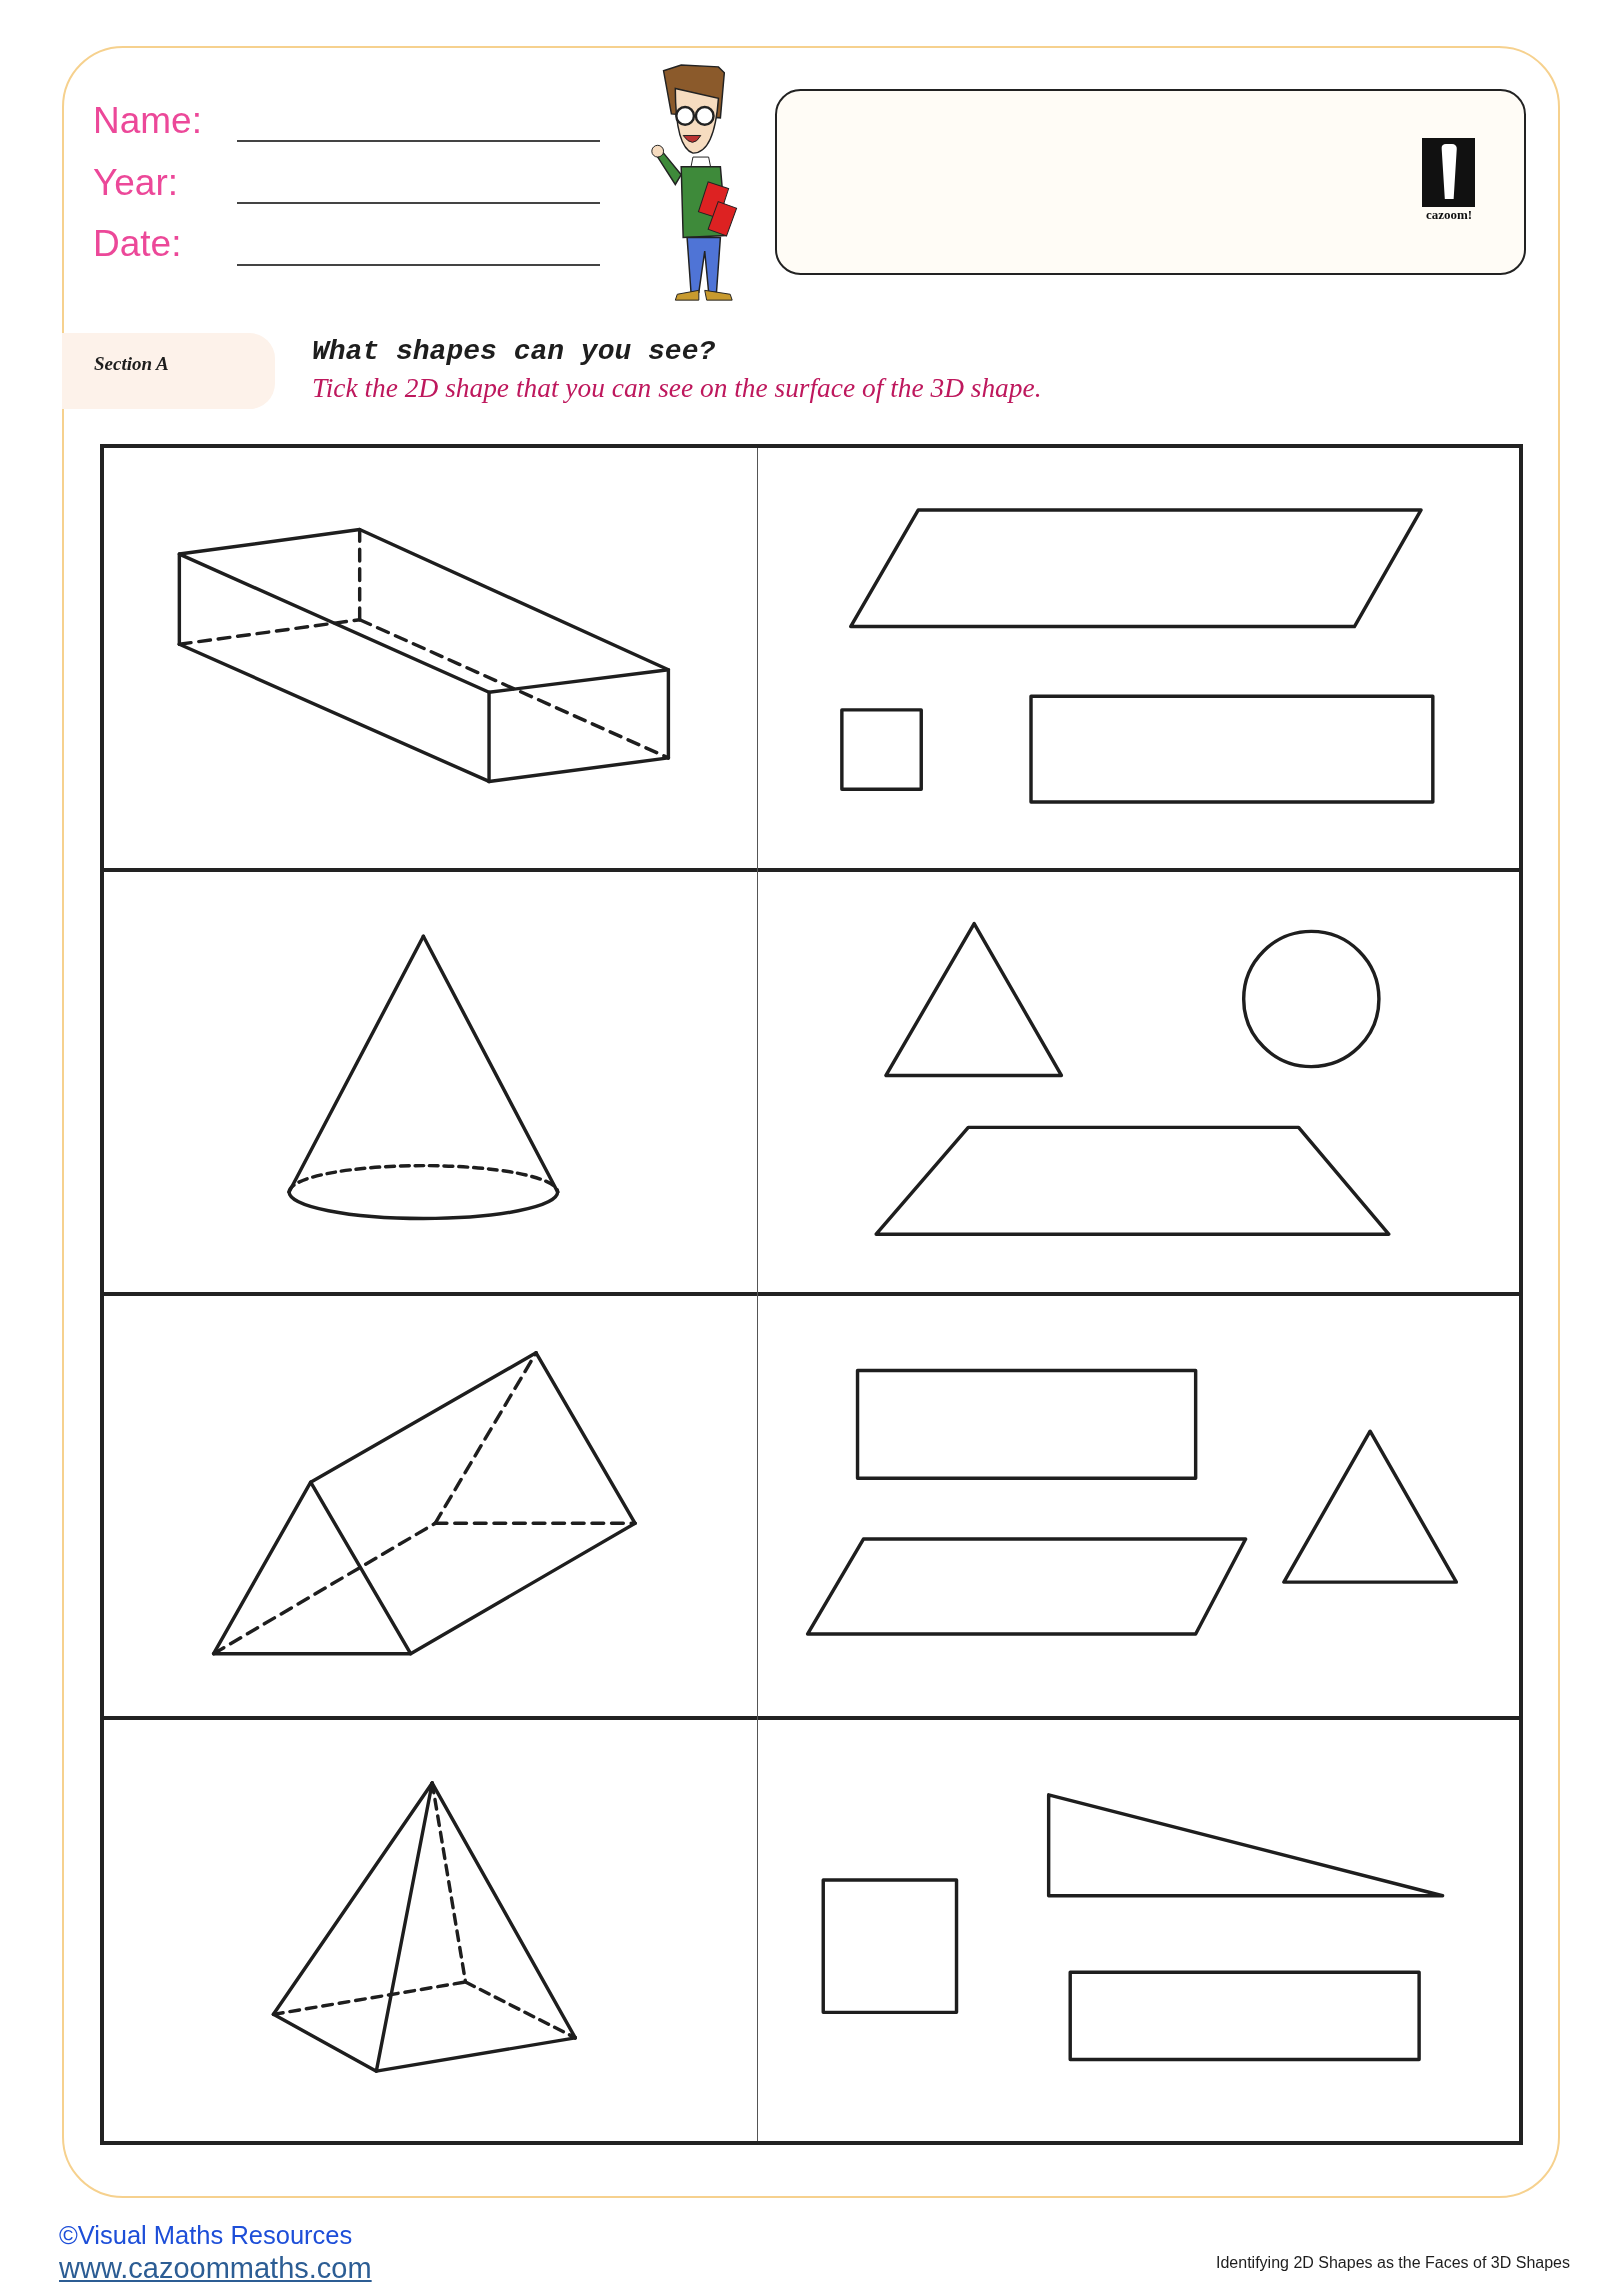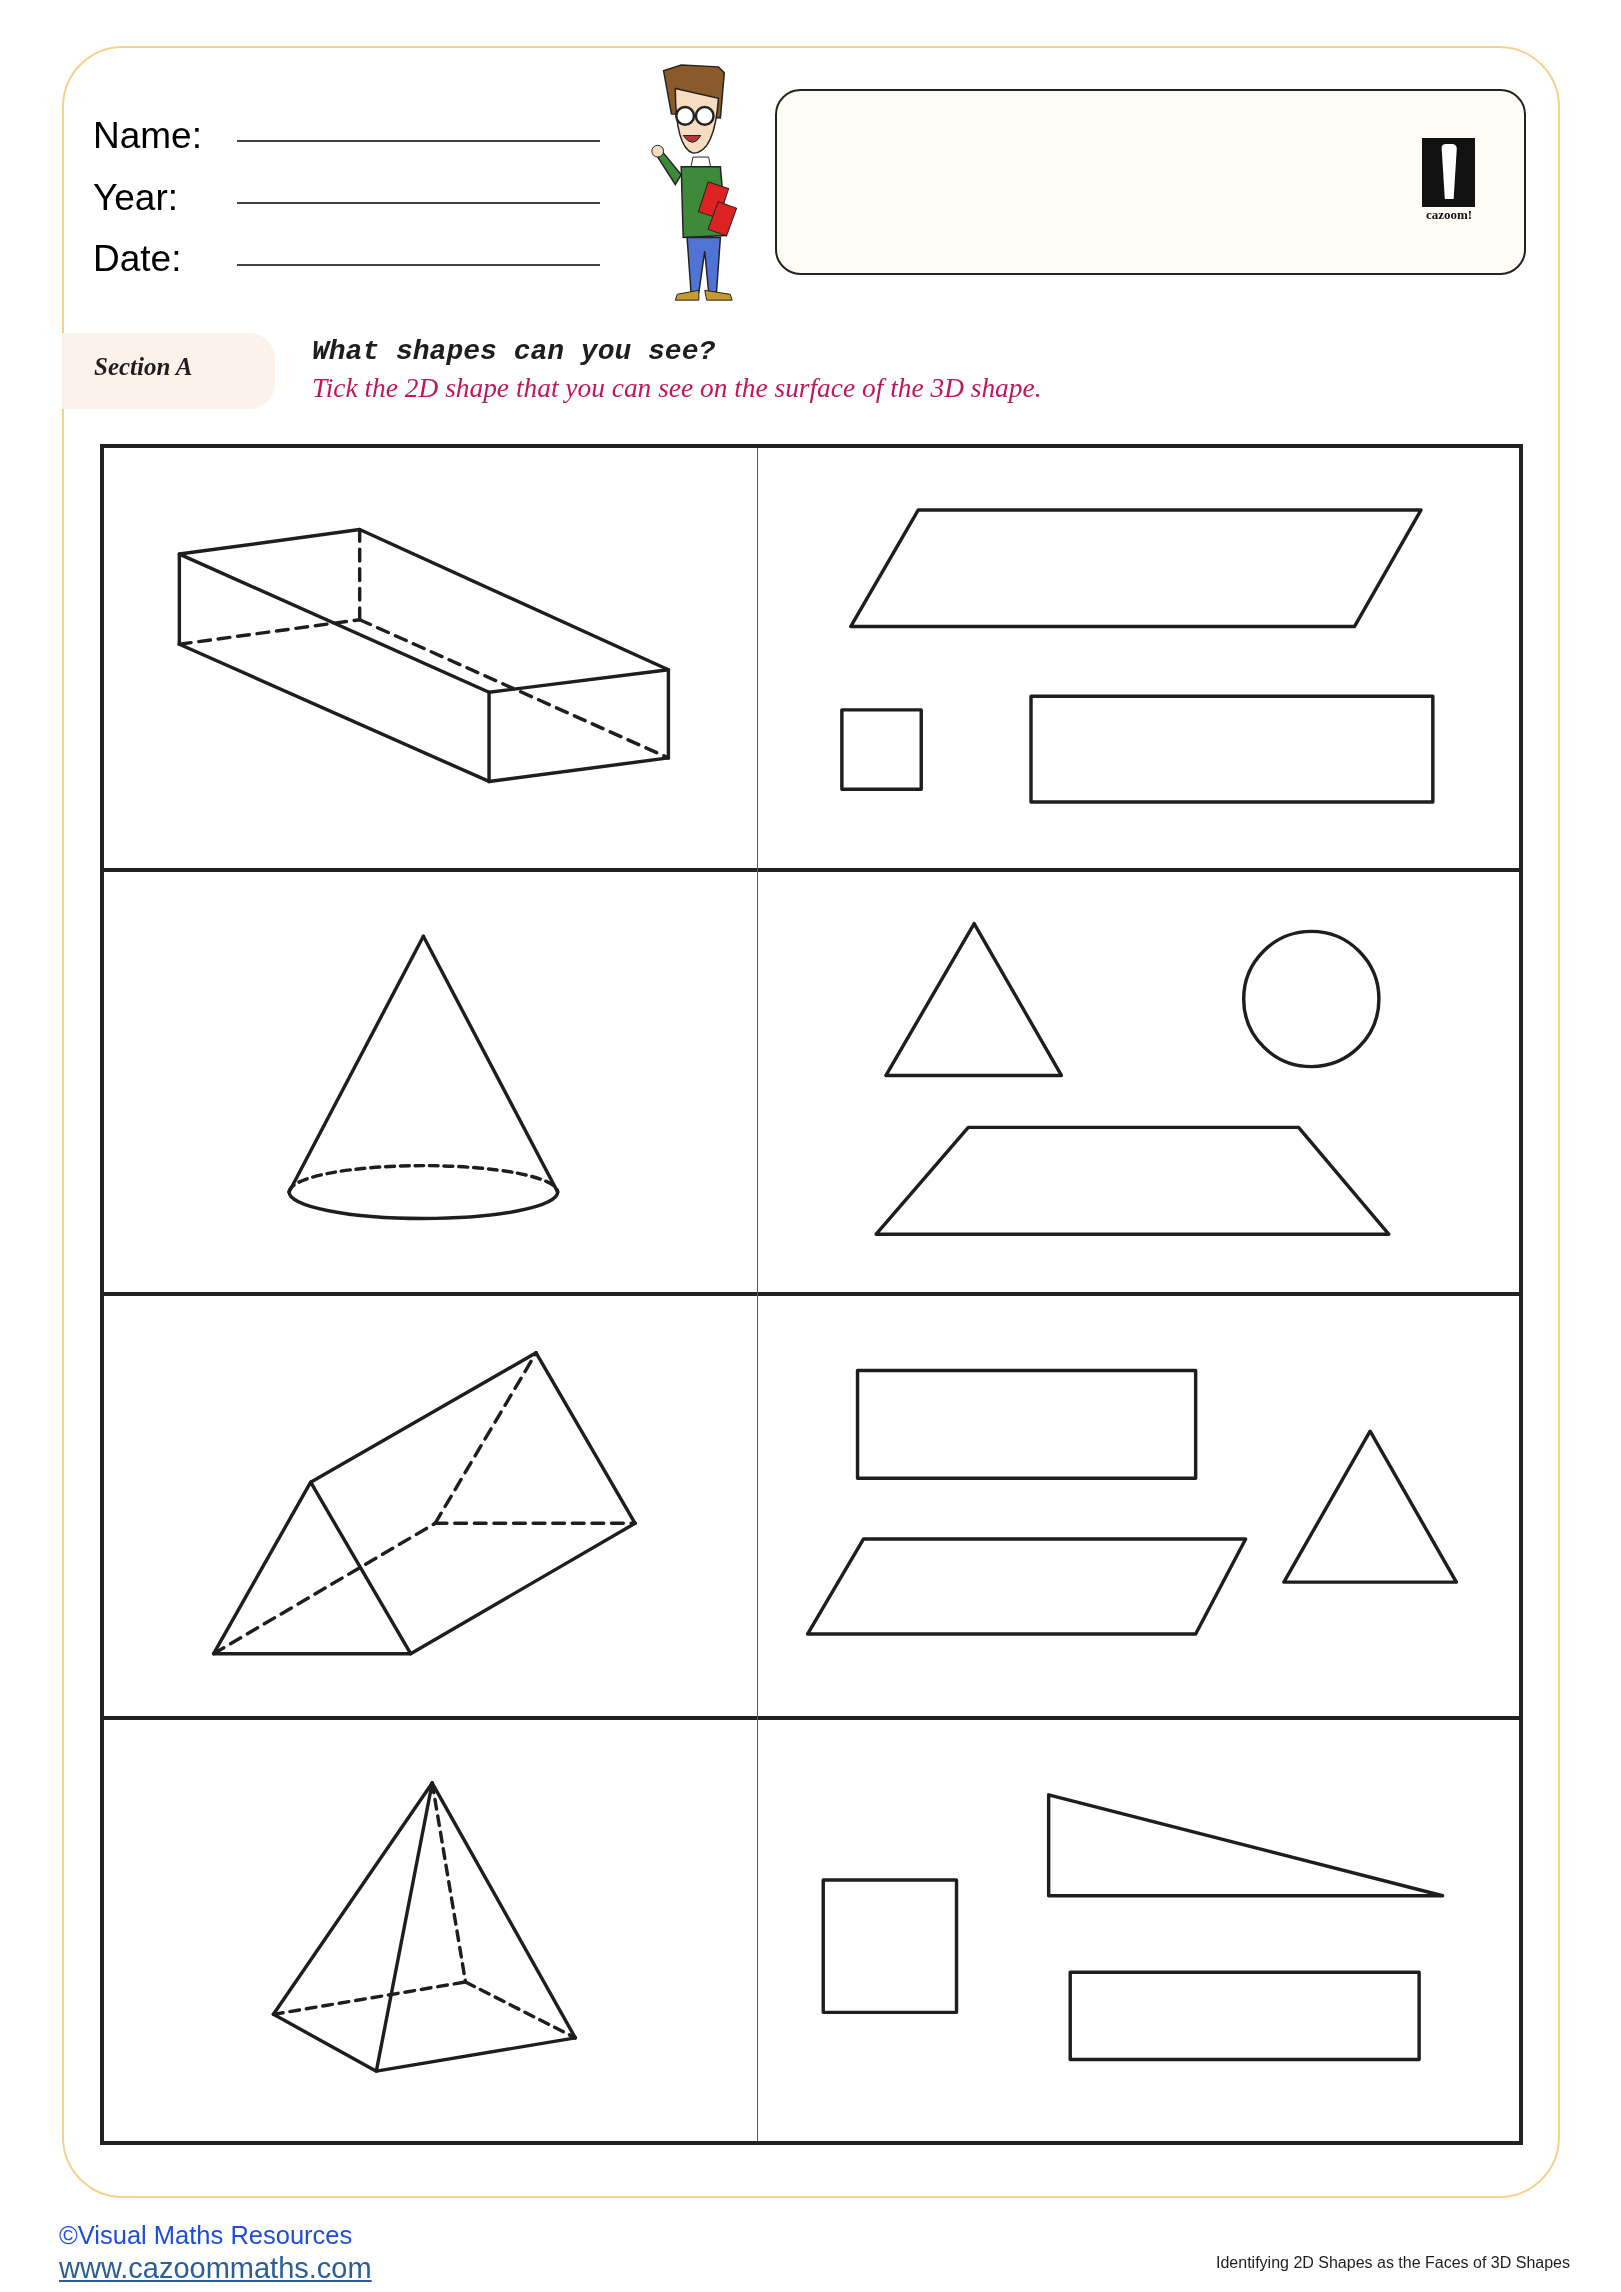--- a/index.html
+++ b/index.html
@@ -1,28 +1,28 @@
 <!DOCTYPE html>
 <html><head>
 <meta charset="utf-8">
 <style>
   html, body { margin: 0; padding: 0; }
   body { width: 1621px; height: 2293px; background: #ffffff; position: relative; overflow: hidden; font-family: "Liberation Sans", sans-serif; color: #1e1e1e; }
   .frame { position: absolute; left: 62px; top: 46px; width: 1498px; height: 2152px; border: 2.9px solid #f6d18e; border-radius: 61px; box-sizing: border-box; }
-  .field-label { position: absolute; left: 93px; font-size: 37px; color: #000000; margin-top: 15px; }
+  .field-label { position: absolute; left: 93px; font-size: 37px; color: #ec4899; }
   .field-line { position: absolute; left: 237px; width: 363px; height: 0; border-top: 2px solid #444; }
   .teacher { position: absolute; left: 642px; top: 59px; width: 98px; height: 250px; }
   .title-box { position: absolute; left: 775px; top: 89px; width: 751px; height: 186px; border: 2px solid #222; border-radius: 25.5px; background: #fffcf6; box-sizing: border-box; }
   .title-line { position: absolute; left: 35px; font-size: 44px; font-weight: bold; color: #1e1e1e; white-space: nowrap; letter-spacing: -0.3px; }
   .logo { position: absolute; left: 637px; top: 47px; width: 69px; height: 88px; }
   .logo-box { position: absolute; left: 7.8px; top: 0; width: 53px; height: 69px; background: #111; }
   .logo-cup { position: absolute; left: 19.6px; top: 5.9px; width: 15.7px; height: 55px; background: #fff; border-radius: 4.9px 4.9px 2.9px 2.9px; clip-path: polygon(0 0, 100% 0, 78% 100%, 22% 100%); }
   .logo-text { position: absolute; left: -2px; top: 69px; width: 74px; text-align: center; font-family: "Liberation Serif", serif; font-weight: bold; font-size: 13px; color: #111; }
   .section-pill { position: absolute; left: 62px; top: 333px; width: 213px; height: 76px; background: #fdf2ea; border-radius: 0 25.5px 25.5px 0; }
-  .section-label { position: absolute; left: 32px; top: 19.6px; font-family: "Liberation Serif", serif; font-style: italic; font-weight: bold; font-size: 25px; color: #1e1e1e; }
+  .section-label { position: absolute; left: 32px; top: 19.6px; font-family: "Liberation Serif", serif; font-style: italic; font-weight: bold; font-size: 19px; color: #1e1e1e; }
   .q-title { position: absolute; left: 312px; top: 336px; font-family: Liberation Mono, monospace; font-style: italic; font-weight: bold; font-size: 28px; color: #1e1e1e; }
   .q-instr { position: absolute; left: 312px; top: 373px; font-family: "Liberation Serif", serif; font-style: italic; font-size: 27.4px; color: #be185d; }
   .table { position: absolute; left: 100px; top: 444px; width: 1423px; height: 1701px; border: 4.9px solid #222; box-sizing: border-box; }
   .row-divider { position: absolute; left: 0; width: 100%; height: 0; border-top: 4.9px solid #222; }
   .col-divider { position: absolute; left: 653px; top: 0; bottom: 0; width: 0; border-left: 1px solid #555; }
   .shapes { position: absolute; left: 0; top: 0; width: 1621px; height: 2293px; pointer-events: none; }
   .footer-left { position: absolute; left: 59px; top: 2221px; font-size: 25.5px; color: #1d4ed8; }
   .footer-link { position: absolute; left: 59px; top: 2252px; font-size: 29px; color: #2c5d94; text-decoration: underline; }
   .footer-right { position: absolute; right: 51px; top: 2254px; font-size: 16px; color: #1e1e1e; }
 </style>

